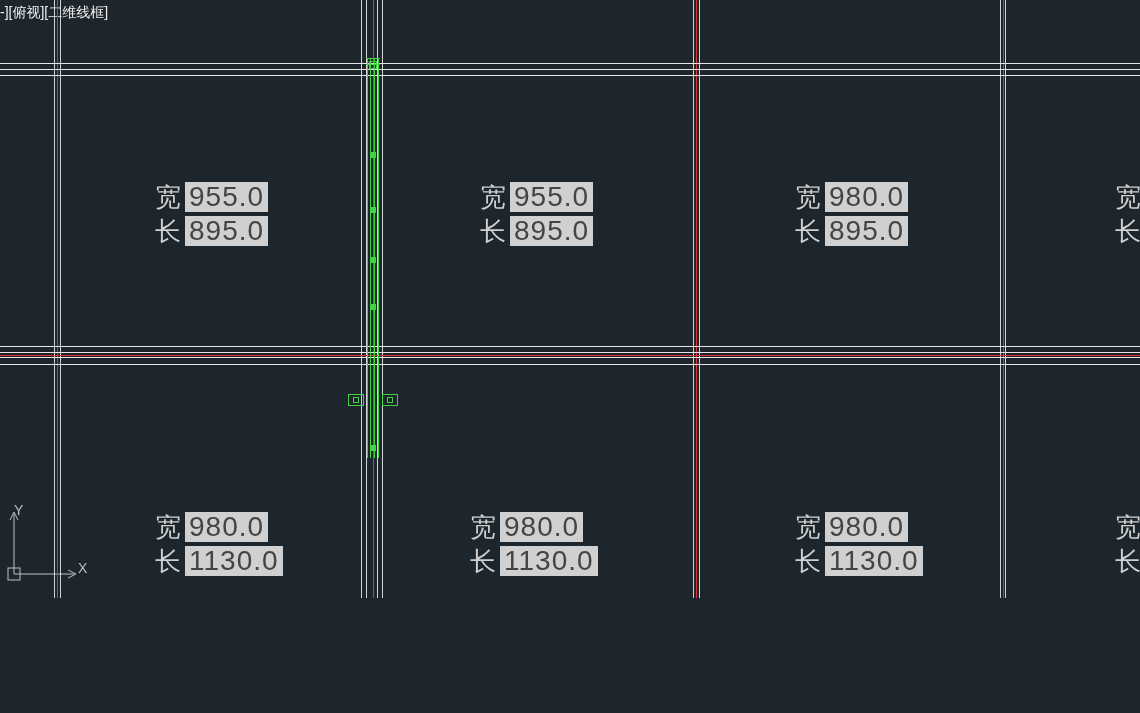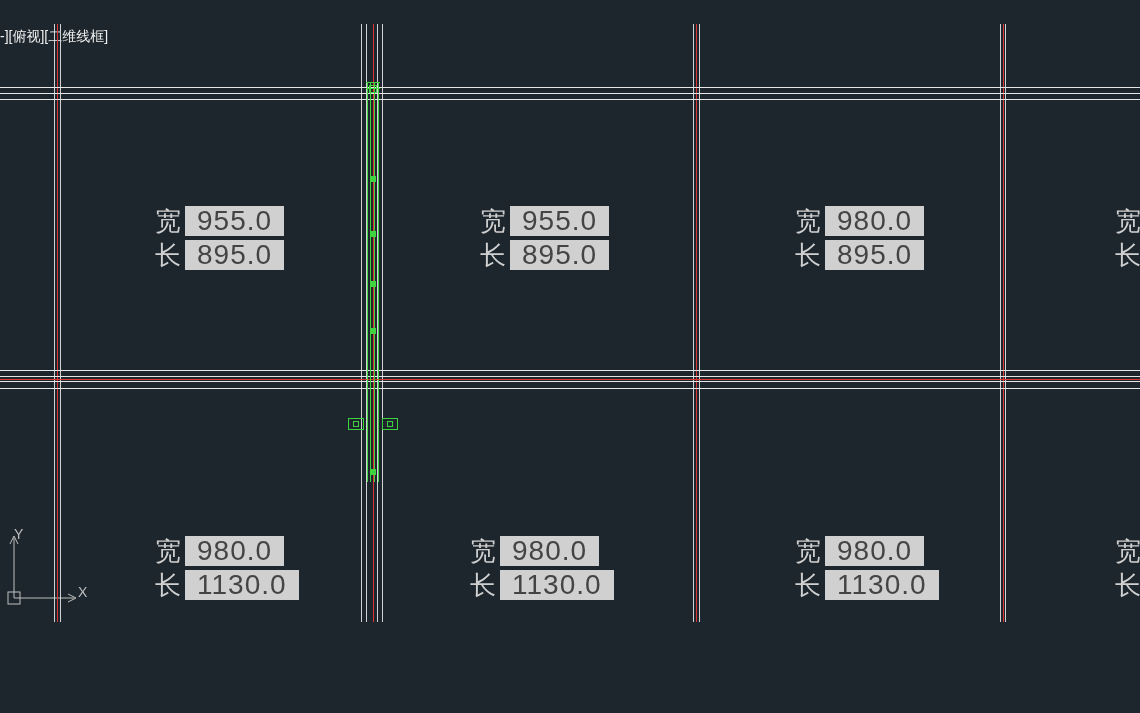--- a/index.html
+++ b/index.html
@@ -8,21 +8,20 @@
     width: 1140px;
     height: 713px;
     overflow: hidden;
     background: #1d262d;
     font-family: "Microsoft YaHei", Arial, sans-serif;
   }
   .canvas {
     position: relative;
     width: 1140px;
     height: 598px;
-    margin-top: 24px;
   }
   .vline, .hline {
     position: absolute;
     background: #e6e6e6;
   }
   .vline { width: 1px; height: 100%; top: 0; }
   .hline { height: 1px; width: 100%; left: 0; }
   .vline.red, .hline.red { background: #d33; }
   .vline.green, .hline.green { background: #3fd43f; }
   .vline.thin { opacity: 0.9; }
@@ -47,21 +46,21 @@
     align-items: center;
     gap: 4px;
   }
   .panel-text .lbl {
     color: #cfcfcf;
     font-size: 26px;
   }
   .panel-text .val {
     background: #d0d0d0;
     color: #444;
-    padding: 0 12px;
+    padding: 0 4px;
     font-family: "Arial", monospace;
     font-size: 28px;
     letter-spacing: 1px;
     line-height: 30px;
     display: inline-block;
     text-align: center;
   }
 
   .ucs {
     position: absolute;

